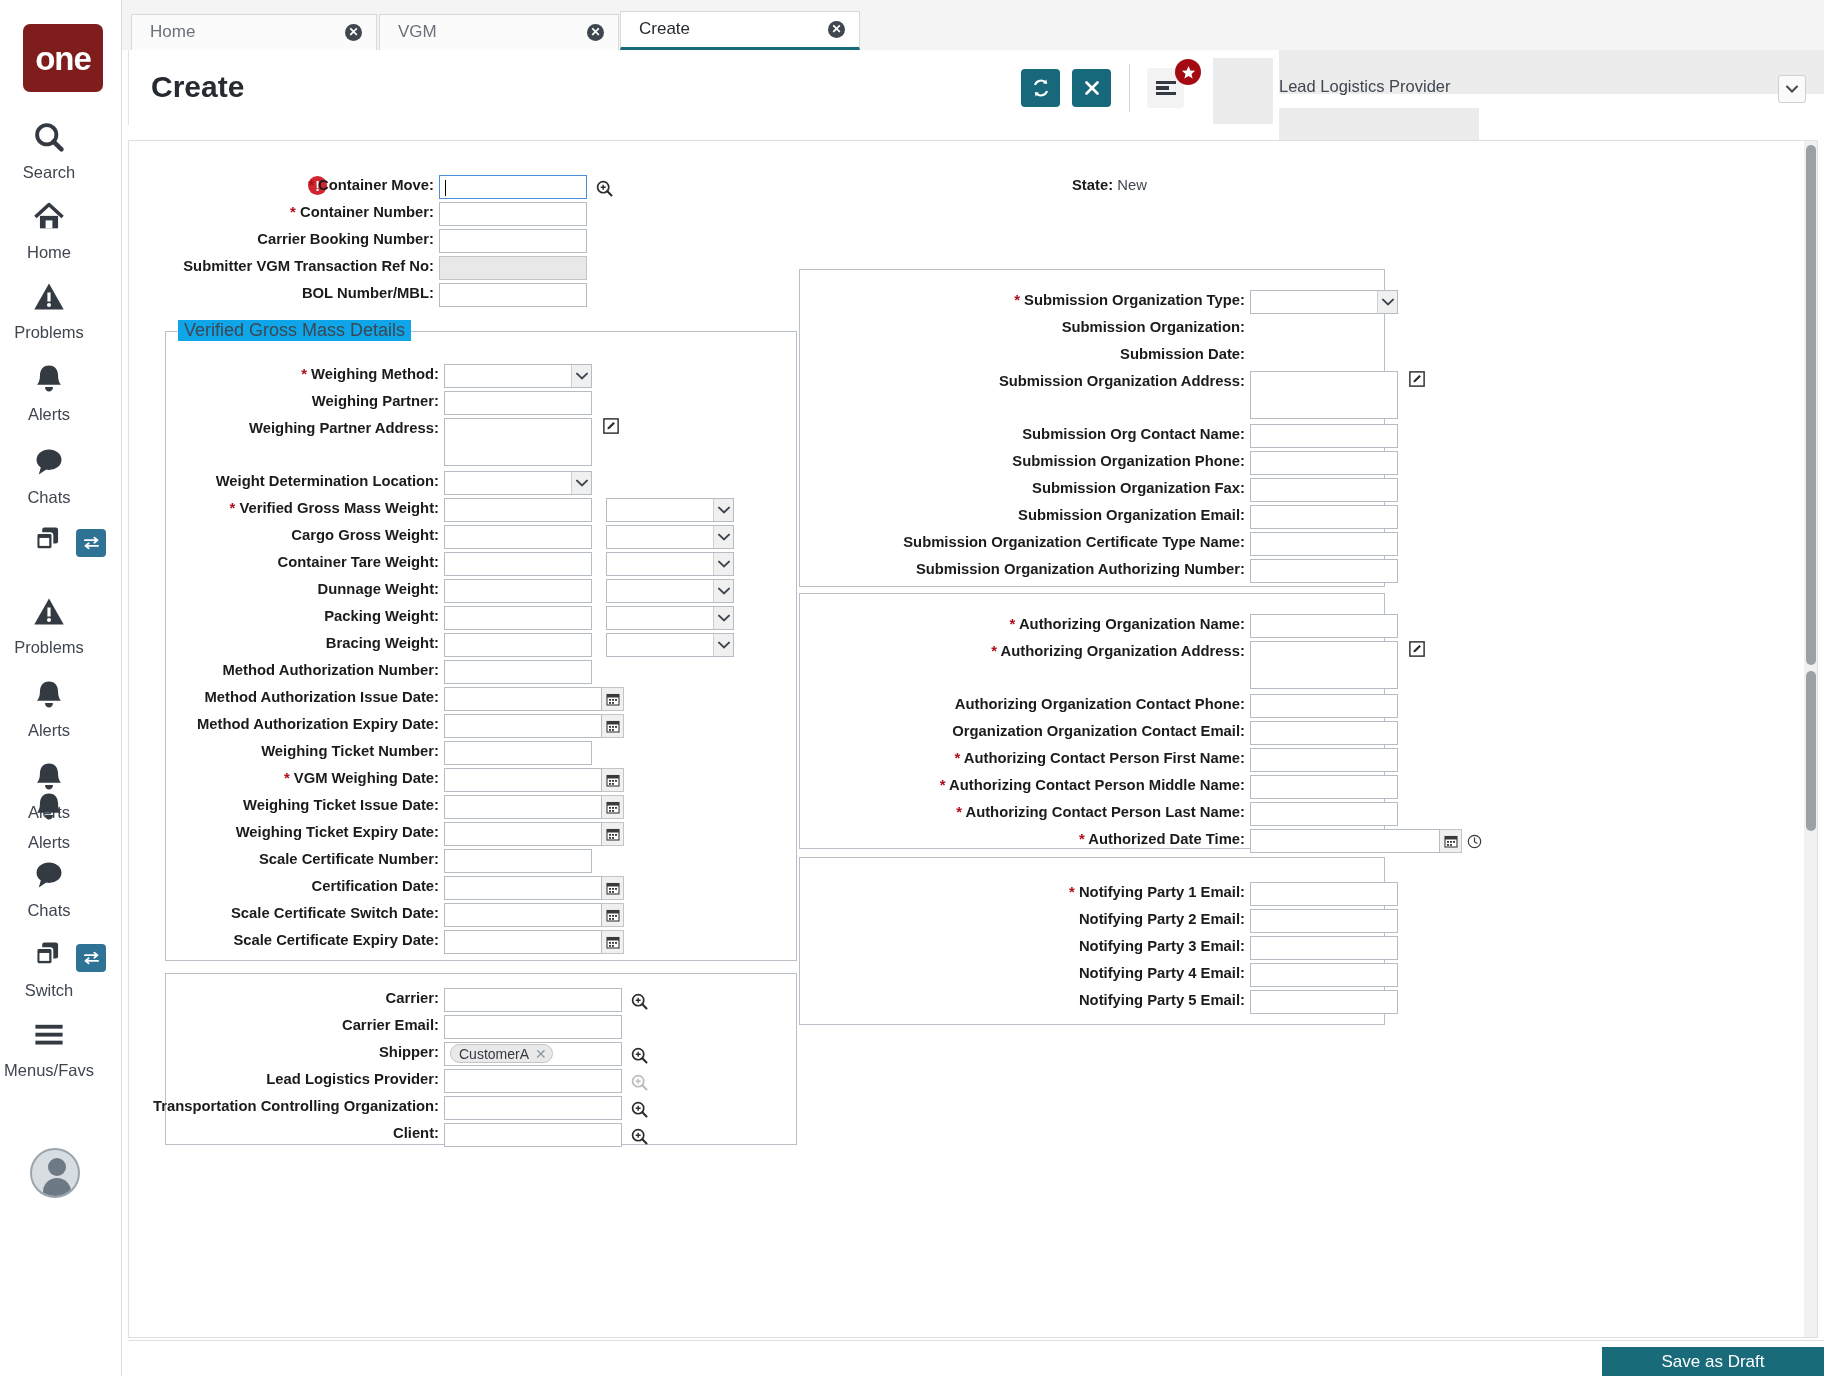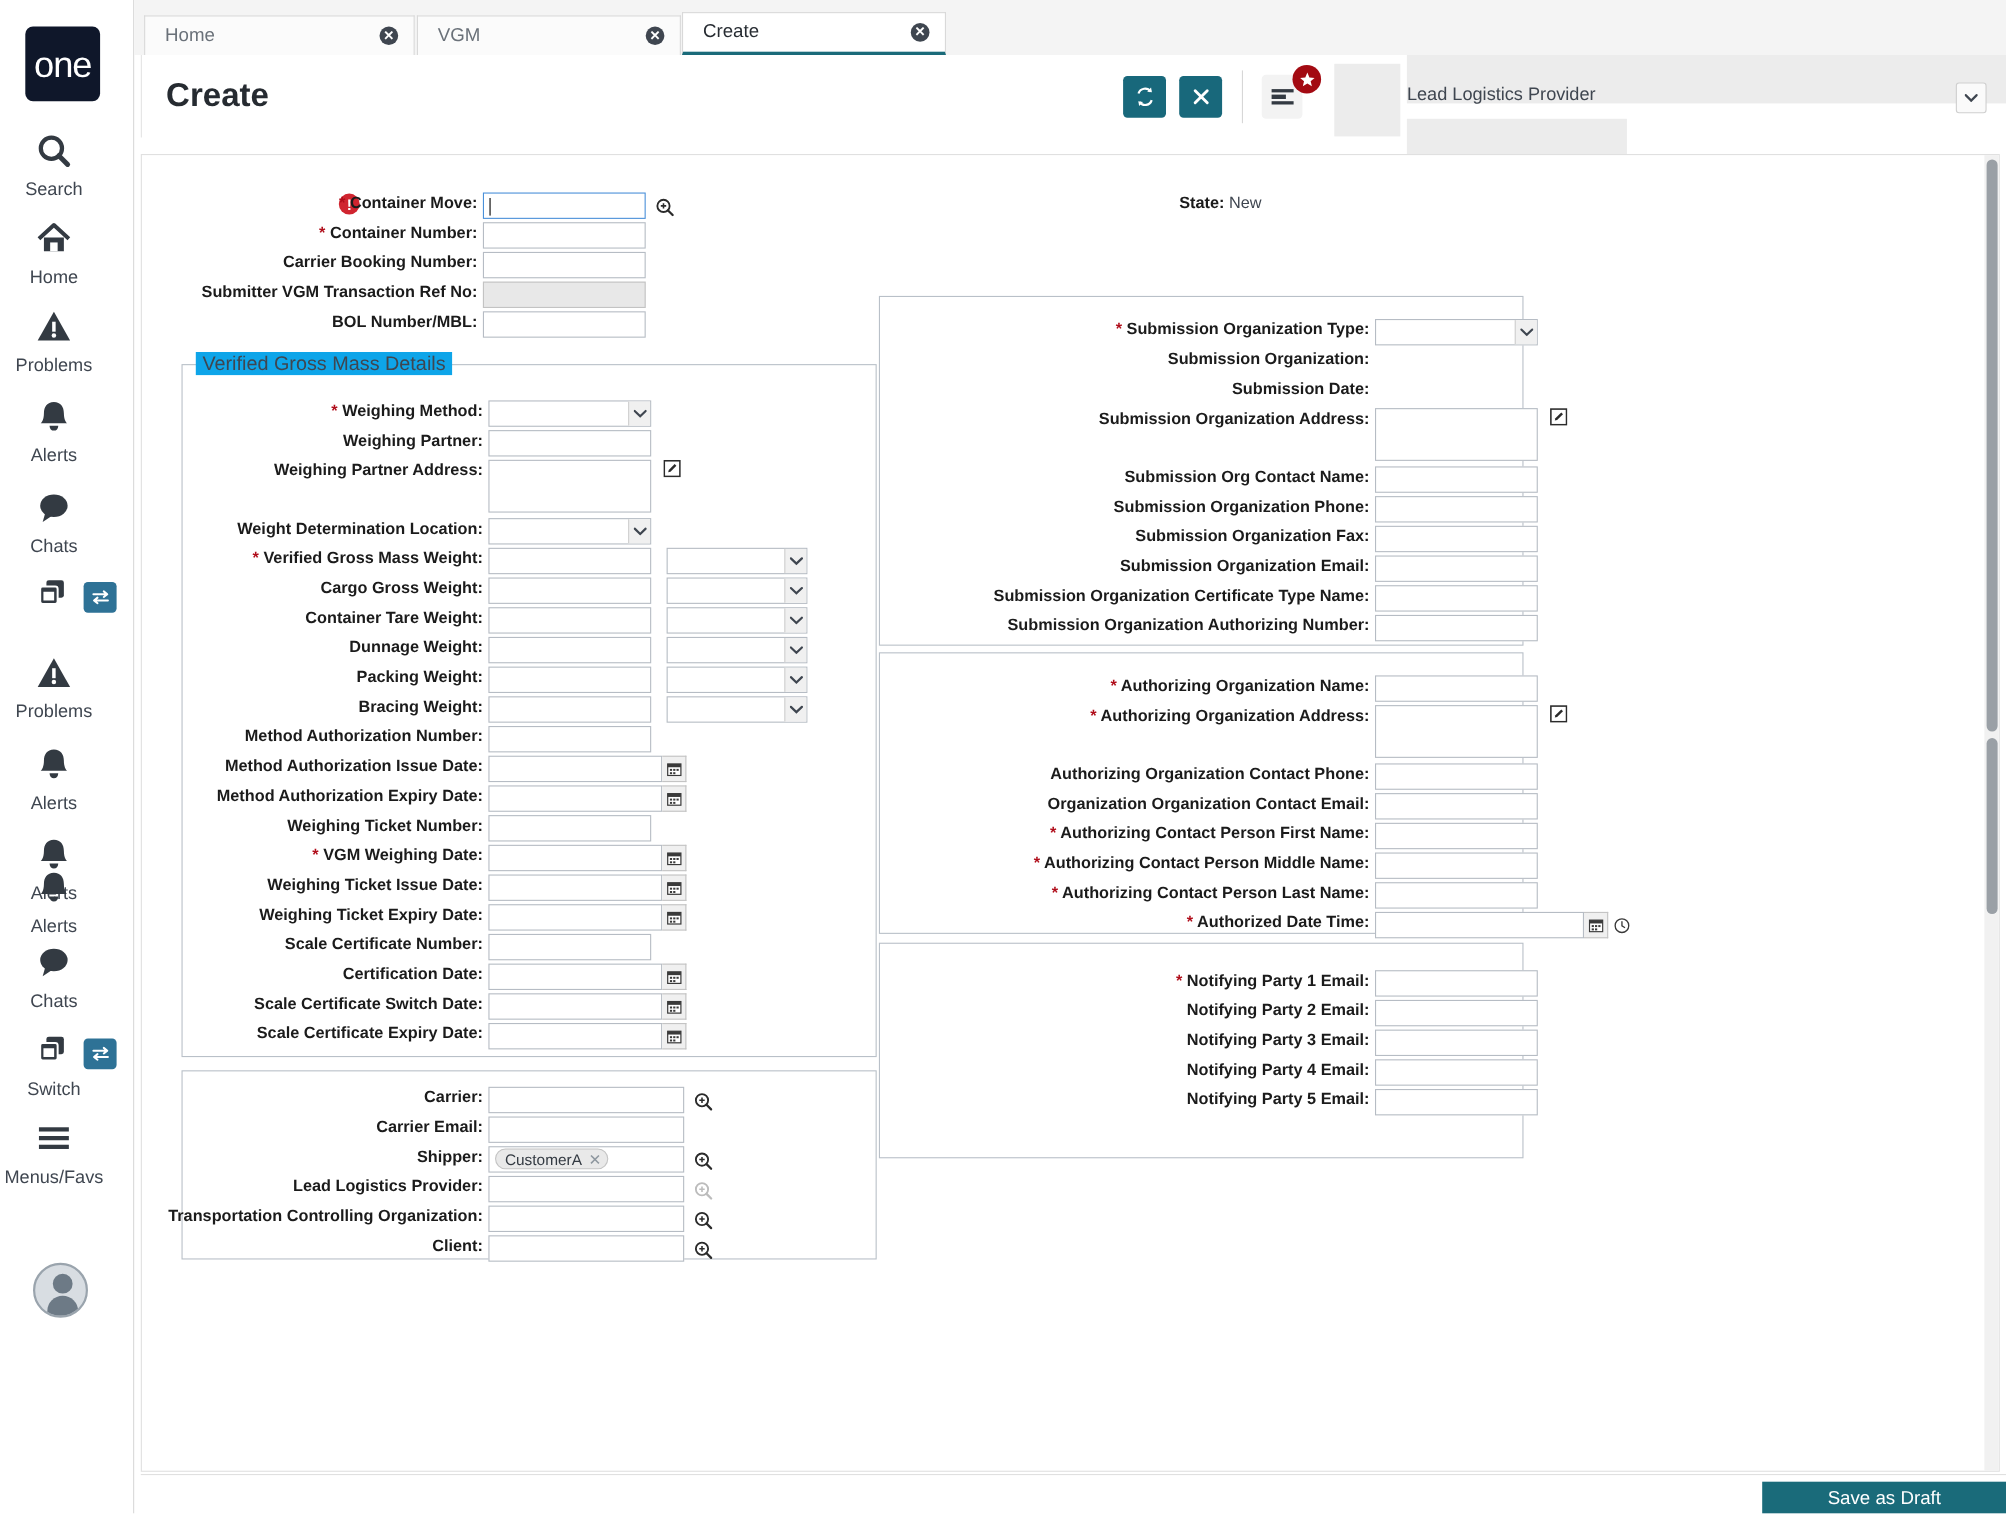--- a/index.html
+++ b/index.html
@@ -15,26 +15,26 @@
   
   #sidebar {
     position: absolute; left: 0; top: 0;
     width: 122px; height: 1376px;
     background: #ffffff;
     border-right: 1px solid #d9d9d9;
     overflow: hidden;
   }
   .logo {
     position: absolute; left: 23px; top: 24px;
-    width: 68px; height: 68px;
-    background: #0f172a;
+    width: 80px; height: 68px;
+    background: #7f1d1d;
     border-radius: 7px;
     color: #ffffff;
     font-size: 33px;
-    font-weight: 400;
+    font-weight: 700;
     letter-spacing: -1px;
     display: flex; align-items: center; justify-content: center;
     line-height: 1;
   }
   .nav-item {
     position: absolute; left: 0; width: 98px;
     text-align: center;
     color: #3f4650;
     font-size: 16.5px;
     line-height: 21px;
@@ -926,21 +926,21 @@
           <span class="icon-btn" style="left:213px; top:0;">
             <svg width="15" height="15" viewBox="0 0 16 16">
               <circle cx="8" cy="8" r="6.6" fill="none" stroke="#3a3a3a" stroke-width="1.3"></circle>
               <path d="M8 4.2 V8.2 L10.6 9.8" stroke="#3a3a3a" stroke-width="1.3" fill="none" stroke-linecap="round"></path>
             </svg>
           </span>
         </div>
       </div>
   </div>
 
-  <div class="panel" id="notify-panel" style="left:670px; top:716px; width:586px; height:196px;">
+  <div class="panel" id="notify-panel" style="left:670px; top:716px; width:586px; height:168px;">
     <div class="form" id="notify-form" style="left:450px; top:24px;">
         <div class="row">
           <span class="lbl"><span class="req">*</span> Notifying Party 1 Email:</span>
           <div class="inp" style="width:148px;"></div>
         </div>
         <div class="row">
           <span class="lbl">Notifying Party 2 Email:</span>
           <div class="inp" style="width:148px;"></div>
         </div>
         <div class="row">

